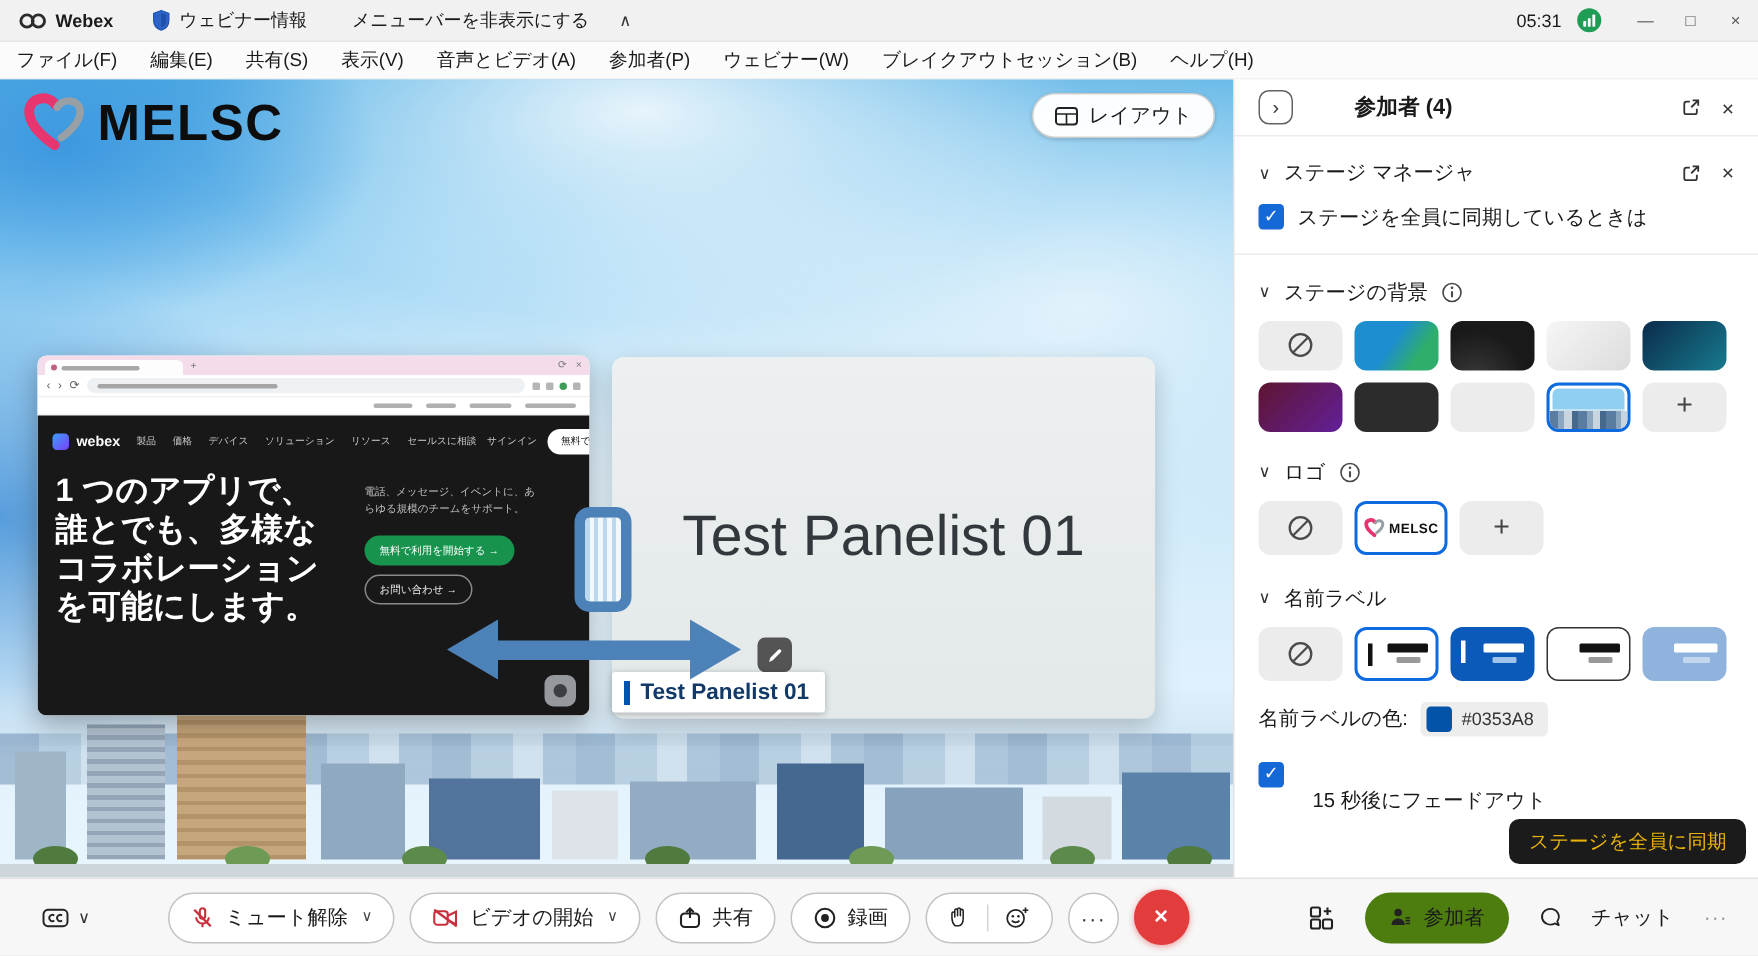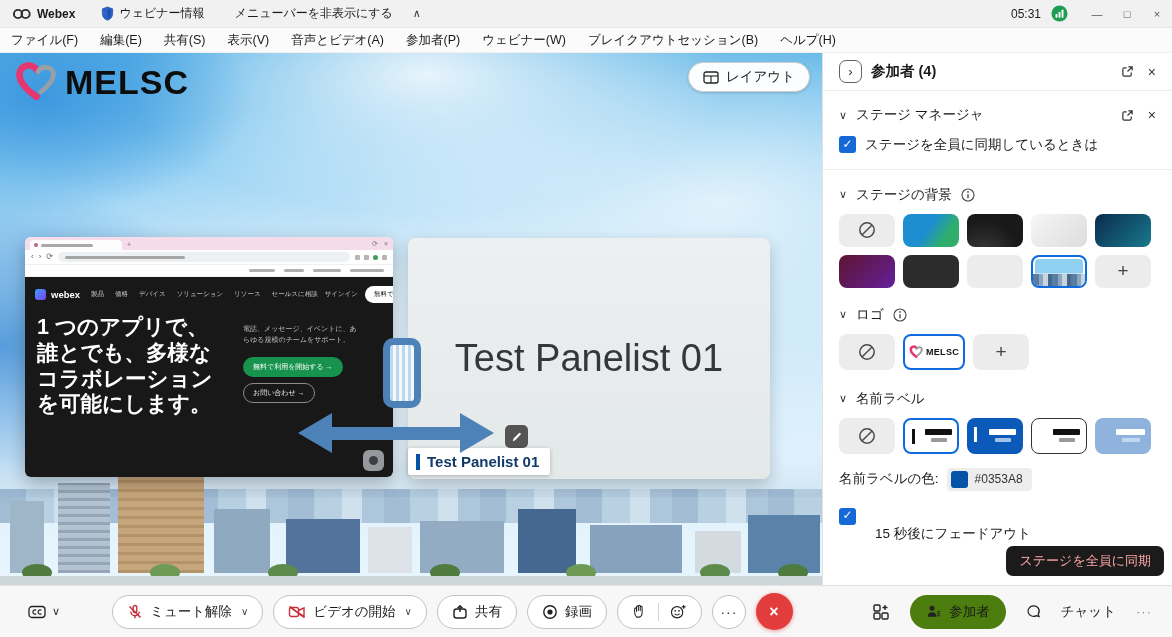--- a/index.html
+++ b/index.html
@@ -105,21 +105,21 @@
     background:repeating-linear-gradient(90deg,#bcd8ec 0 3px,#f2f8fc 3px 6px);}
   .arrow-line{position:absolute;left:330px;top:374px;width:132px;height:13px;background:#4d82b8;z-index:5;}
   .arrow-head{position:absolute;width:0;height:0;border-top:20px solid transparent;border-bottom:20px solid transparent;top:360px;z-index:5;}
   .ah-l{left:298px;border-right:34px solid #4d82b8;}
   .ah-r{left:460px;border-left:34px solid #4d82b8;}
   
   .panel{position:absolute;top:53px;left:822px;width:350px;height:532px;background:#fff;border-left:1px solid #e2e2e2;
     font-size:13.5px;padding:0 16px;}
   .p-header{height:38px;display:flex;align-items:center;gap:9px;border-bottom:1px solid #ececec;margin:0 -16px;padding:0 16px;}
   .expand-btn{width:23px;height:23px;border:1.5px solid #5f6368;border-radius:7px;background:#fff;display:flex;align-items:center;justify-content:center;font-size:13px;color:#333;padding-bottom:1px;}
-  .p-title{font-size:14.5px;font-weight:700;}
+  .p-title{font-size:14.5px;font-weight:700;margin-left:32px;}
   .hicons{margin-left:auto;display:flex;align-items:center;gap:14px;}
   .xglyph{font-size:14px;color:#333;line-height:1;}
   .sec-head{display:flex;align-items:center;gap:9px;}
   .sm-row{margin-top:12px;height:24px;}
   .chev{font-size:11px;color:#333;}
   .cb-row{margin-top:8px;display:flex;align-items:flex-start;gap:9px;line-height:1.45;}
   .cbx{flex:none;width:17px;height:17px;border-radius:3px;background:#1569d6;color:#fff;font-size:12px;font-weight:700;
     display:flex;align-items:center;justify-content:center;margin-top:1px;}
   .divider{margin:14px -16px 0;border:none;border-top:1px solid #ececec;height:0;}
   .title-mt1{margin-top:16px;} .title-mt2{margin-top:18px;} .title-mt3{margin-top:20px;}
@@ -150,21 +150,21 @@
   .ls2 .vb{background:#fff;} .ls2 .bar1{background:#fff;} .ls2 .bar2{background:#9fc3ea;}
   .ls3{background:#fff;border:1.5px solid #333;}
   .ls4{background:#8fb3dc;}
   .ls4 .bar1{background:#fff;width:29px;} .ls4 .bar2{background:#c3d8ee;width:18px;}
   .color-row{margin-top:14px;display:flex;align-items:center;gap:8px;}
   .color-pill{display:flex;align-items:center;gap:7px;background:#ededed;border-radius:4px;padding:3px 9px 3px 4px;}
   .color-chip{width:17px;height:17px;border-radius:3px;background:#0353A8;}
   .color-val{font-size:12px;color:#333;}
   .sync-row{margin-top:16px;}
   .sync-line2{margin-left:36px;}
-  .sync-btn{position:absolute;right:8px;bottom:9px;background:#1b1b1b;color:#fca5a5;font-size:13px;padding:6px 13px;border-radius:7px;border:none;}
+  .sync-btn{position:absolute;right:8px;bottom:9px;background:#1b1b1b;color:#eab308;font-size:13px;padding:6px 13px;border-radius:7px;border:none;}
   
   .toolbar{position:absolute;top:585px;left:0;right:0;height:52px;background:#f7f7f7;border-top:1px solid #e2e2e2;
     display:flex;align-items:center;padding:0 20px 0 28px;font-size:13.5px;}
   .cc-btn{display:flex;align-items:center;gap:6px;margin-right:52px;}
   .pill{height:34px;border-radius:20px;border:1px solid #c3c3c3;background:#fff;display:flex;align-items:center;gap:7px;
     padding:0 14px;margin-right:10px;white-space:nowrap;}
   .pill .chev{font-size:10px;color:#444;margin-left:2px;}
   .rx-div{width:1px;height:18px;background:#d4d4d4;margin:0 4px;}
   .circle{width:34px;height:34px;border-radius:50%;border:1px solid #c3c3c3;background:#fff;display:flex;align-items:center;justify-content:center;margin-right:10px;color:#333;font-size:14px;letter-spacing:1px;}
   .leave{width:37px;height:37px;border:none;background:#e23c3c;color:#fff;font-size:16px;font-weight:700;box-shadow:0 1px 4px rgba(224,60,60,.5);}

